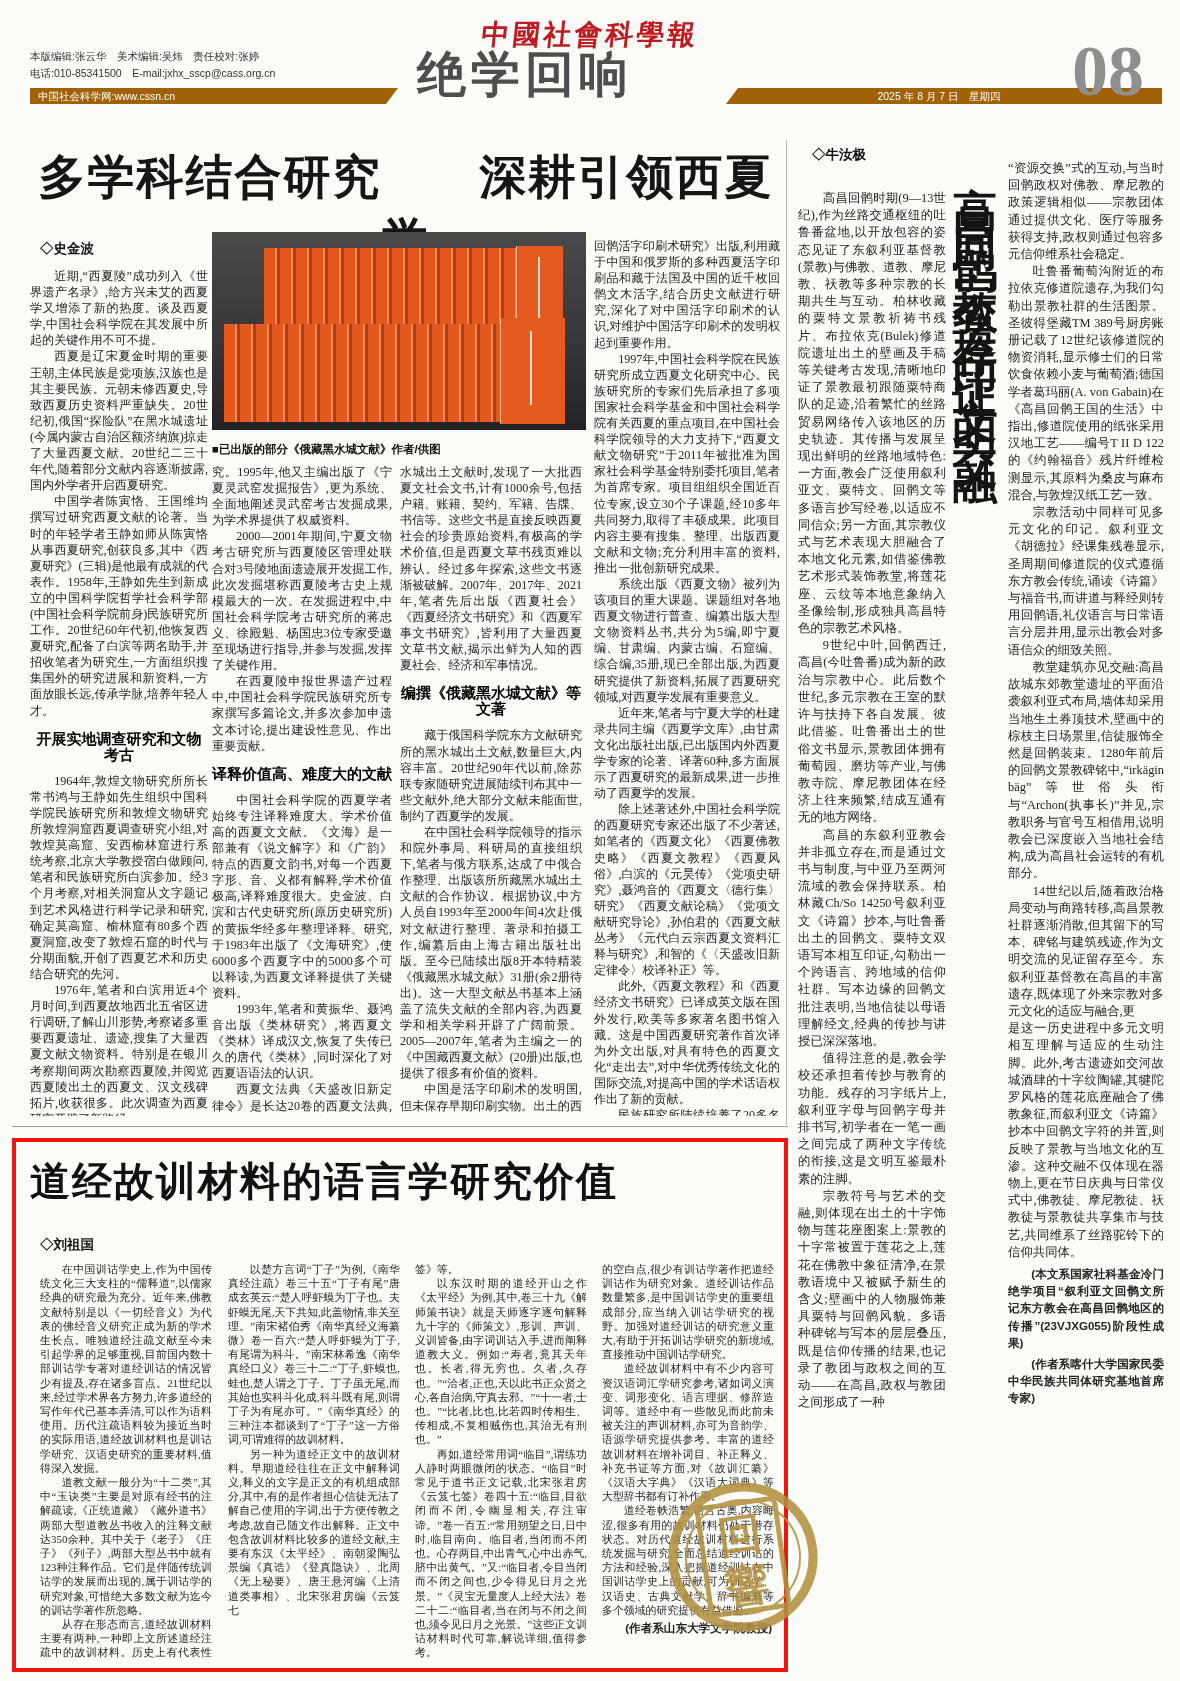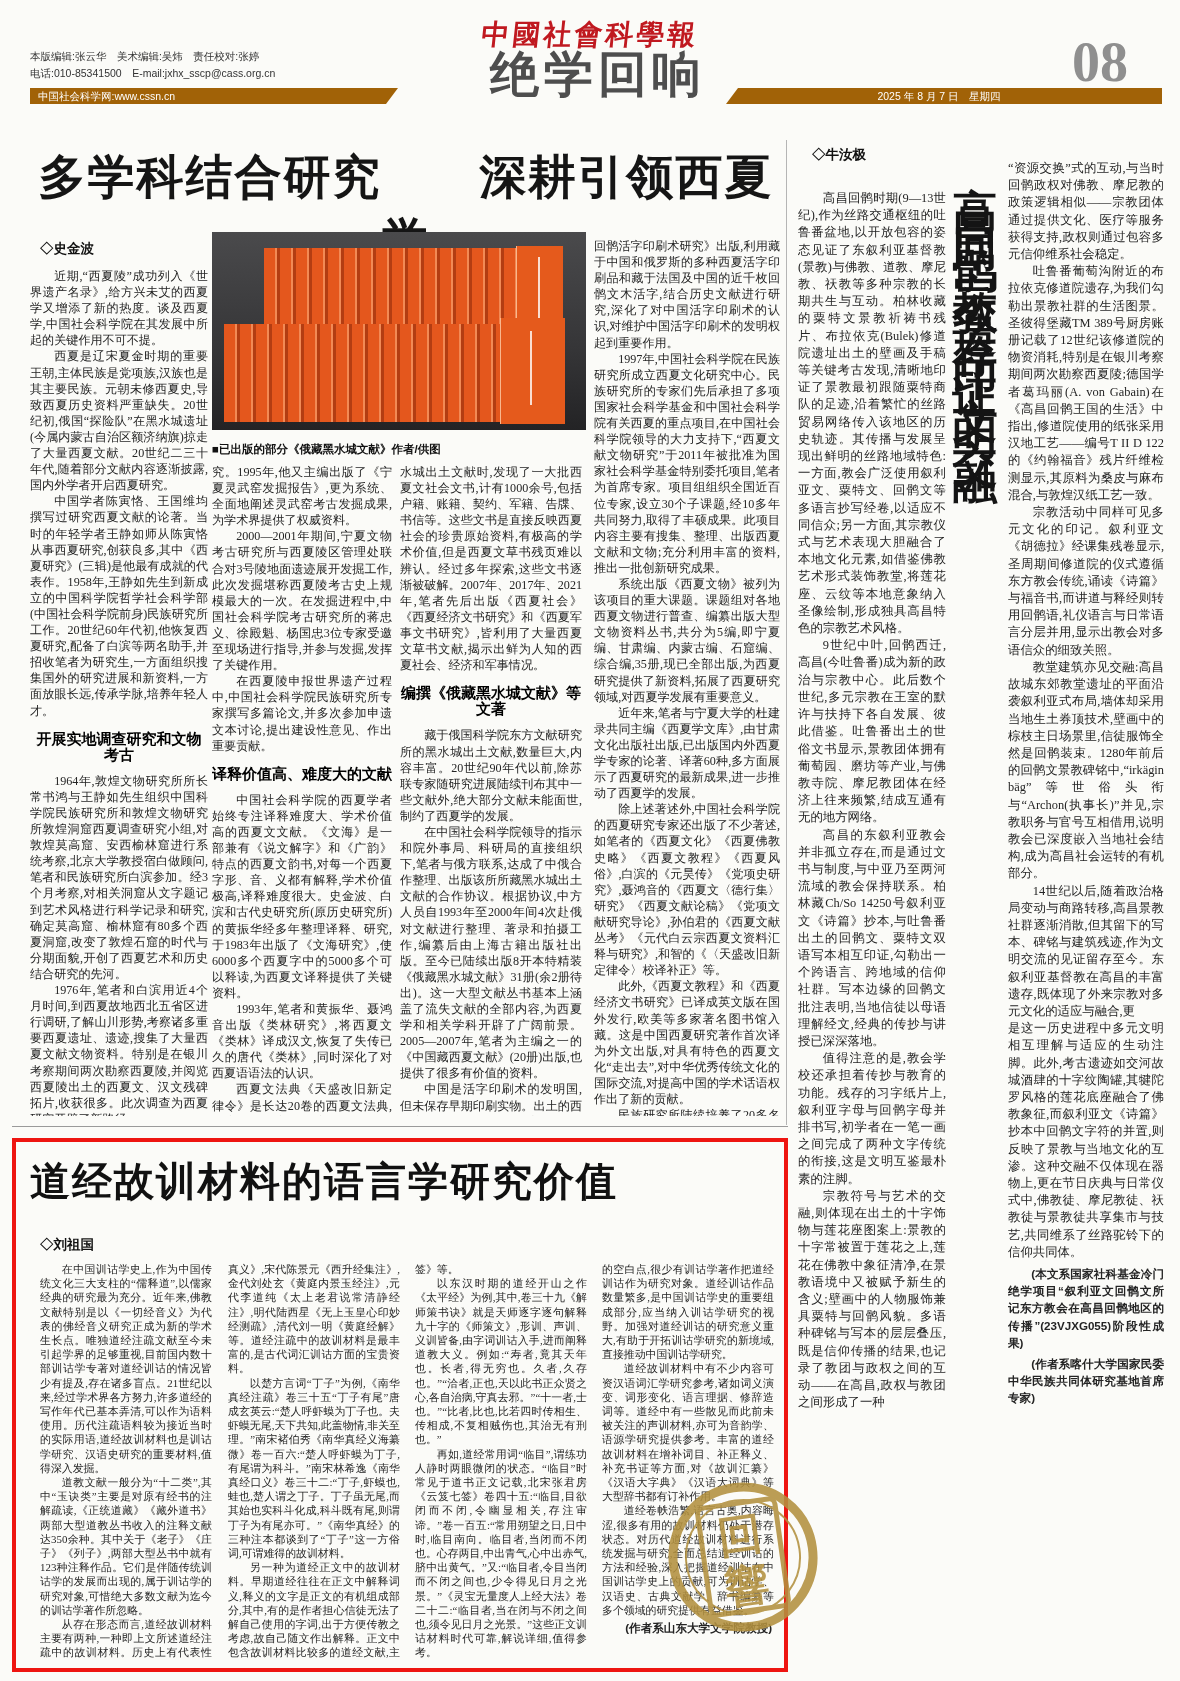--- a/index.html
+++ b/index.html
@@ -11,24 +11,24 @@
            font-family:"Liberation Sans",sans-serif;}
   .redbar{height:16px;background:#a16207;color:#fff;font-size:10.5px;
           font-family:"Liberation Sans",sans-serif;line-height:16px;}
   .redbar-l{left:30px;top:88px;width:360px;padding-left:8px;
             clip-path:polygon(0 0,100% 0,calc(100% - 12px) 100%,0 100%);}
   .redbar-r{left:726px;top:88px;width:426px;text-align:center;padding-right:10px;
             clip-path:polygon(12px 0,100% 0,100% 100%,0 100%);}
   .paper-name{left:440px;top:16px;width:300px;text-align:center;font-size:28px;
               font-weight:bold;color:#c01920;transform:skewX(-6deg);
               letter-spacing:3px;font-family:"DejaVu Serif",serif;}
-  .section-name{left:428px;top:42px;width:340px;text-align:center;font-size:49px;
+  .section-name{left:417px;top:42px;width:340px;text-align:left;font-size:49px;
                 font-weight:900;color:#4e4e4e;letter-spacing:5px;
                 font-family:"Liberation Sans",sans-serif;}
-  .page-num{left:1072px;top:30px;font-size:56px;font-weight:bold;color:#8f8f8f;
+  .page-num{left:1072px;top:30px;font-size:72px;font-weight:bold;color:#8f8f8f;
             font-family:"Liberation Serif",serif;}
   
   .hline{position:absolute;height:1px;background:#9a9a9a;}
   .vline{position:absolute;width:1px;background:#b5b5b5;}
   
   .a1-headline{left:30px;top:146px;width:752px;text-align:center;font-size:47px;
                font-weight:900;color:#151515;letter-spacing:2px;
                font-family:"Liberation Sans",sans-serif;}
   .byline{font-size:13.5px;font-weight:bold;color:#111;
           font-family:"Liberation Sans",sans-serif;}
@@ -143,39 +143,38 @@
 <div class="abs vtitle">高昌回鹘宗教遗存印证文明交融</div>
 <div class="col" style="left:798px;top:190px;width:148px;height:1468px;font-size:12.4px;line-height:17.2px;">
     <p class="para">高昌回鹘时期(9—13世纪),作为丝路交通枢纽的吐鲁番盆地,以开放包容的姿态见证了东叙利亚基督教(景教)与佛教、道教、摩尼教、祆教等多种宗教的长期共生与互动。柏林收藏的粟特文景教祈祷书残片、布拉依克(Bulek)修道院遗址出土的壁画及手稿等关键考古发现,清晰地印证了景教最初跟随粟特商队的足迹,沿着繁忙的丝路贸易网络传入该地区的历史轨迹。其传播与发展呈现出鲜明的丝路地域特色:一方面,教会广泛使用叙利亚文、粟特文、回鹘文等多语言抄写经卷,以适应不同信众;另一方面,其宗教仪式与艺术表现大胆融合了本地文化元素,如借鉴佛教艺术形式装饰教堂,将莲花座、云纹等本地意象纳入圣像绘制,形成独具高昌特色的宗教艺术风格。</p>
     <p class="para">9世纪中叶,回鹘西迁,高昌(今吐鲁番)成为新的政治与宗教中心。此后数个世纪,多元宗教在王室的默许与扶持下各自发展、彼此借鉴。吐鲁番出土的世俗文书显示,景教团体拥有葡萄园、磨坊等产业,与佛教寺院、摩尼教团体在经济上往来频繁,结成互通有无的地方网络。</p>
     <p class="para">高昌的东叙利亚教会并非孤立存在,而是通过文书与制度,与中亚乃至两河流域的教会保持联系。柏林藏Ch/So 14250号叙利亚文《诗篇》抄本,与吐鲁番出土的回鹘文、粟特文双语写本相互印证,勾勒出一个跨语言、跨地域的信仰社群。写本边缘的回鹘文批注表明,当地信徒以母语理解经文,经典的传抄与讲授已深深落地。</p>
     <p class="para">值得注意的是,教会学校还承担着传抄与教育的功能。残存的习字纸片上,叙利亚字母与回鹘字母并排书写,初学者在一笔一画之间完成了两种文字传统的衔接,这是文明互鉴最朴素的注脚。</p>
     <p class="para">宗教符号与艺术的交融,则体现在出土的十字饰物与莲花座图案上:景教的十字常被置于莲花之上,莲花在佛教中象征清净,在景教语境中又被赋予新生的含义;壁画中的人物服饰兼具粟特与回鹘风貌。多语种碑铭与写本的层层叠压,既是信仰传播的结果,也记录了教团与政权之间的互动——在高昌,政权与教团之间形成了一种</p>
   </div>
 <div class="col" style="left:1008px;top:160px;width:156px;height:1500px;font-size:12.4px;line-height:17.2px;">
     <p class="para cont">“资源交换”式的互动,与当时回鹘政权对佛教、摩尼教的政策逻辑相似——宗教团体通过提供文化、医疗等服务获得支持,政权则通过包容多元信仰维系社会稳定。</p>
-    <p class="para">吐鲁番葡萄沟附近的布拉依克修道院遗存,为我们勾勒出景教社群的生活图景。圣彼得堡藏TM 389号厨房账册记载了12世纪该修道院的物资消耗,特别是在银川考察期间两次勘察西夏陵;德国学者葛玛丽(A. von Gabain)在《高昌回鹘王国的生活》中指出,修道院使用的纸张采用汉地工艺——编号T II D 122的《约翰福音》残片纤维检测显示,其原料为桑皮与麻布混合,与敦煌汉纸工艺一致。</p>
+    <p class="para">吐鲁番葡萄沟附近的布拉依克修道院遗存,为我们勾勒出景教社群的生活图景。圣彼得堡藏TM 389号厨房账册记载了12世纪该修道院的物资消耗,显示修士们的日常饮食依赖小麦与葡萄酒;德国学者葛玛丽(A. von Gabain)在《高昌回鹘王国的生活》中指出,修道院使用的纸张采用汉地工艺——编号T II D 122的《约翰福音》残片纤维检测显示,其原料为桑皮与麻布混合,与敦煌汉纸工艺一致。</p>
     <p class="para">宗教活动中同样可见多元文化的印记。叙利亚文《胡德拉》经课集残卷显示,圣周期间修道院的仪式遵循东方教会传统,诵读《诗篇》与福音书,而讲道与释经则转用回鹘语,礼仪语言与日常语言分层并用,显示出教会对多语信众的细致关照。</p>
     <p class="para">教堂建筑亦见交融:高昌故城东郊教堂遗址的平面沿袭叙利亚式布局,墙体却采用当地生土券顶技术,壁画中的棕枝主日场景里,信徒服饰全然是回鹘装束。1280年前后的回鹘文景教碑铭中,“irkägin bäg”等世俗头衔与“Archon(执事长)”并见,宗教职务与官号互相借用,说明教会已深度嵌入当地社会结构,成为高昌社会运转的有机部分。</p>
     <p class="para">14世纪以后,随着政治格局变动与商路转移,高昌景教社群逐渐消散,但其留下的写本、碑铭与建筑残迹,作为文明交流的见证留存至今。东叙利亚基督教在高昌的丰富遗存,既体现了外来宗教对多元文化的适应与融合,更</p>
     <p class="para cont">是这一历史进程中多元文明相互理解与适应的生动注脚。此外,考古遗迹如交河故城酒肆的十字纹陶罐,其犍陀罗风格的莲花底座融合了佛教象征,而叙利亚文《诗篇》抄本中回鹘文字符的并置,则反映了景教与当地文化的互渗。这种交融不仅体现在器物上,更在节日庆典与日常仪式中,佛教徒、摩尼教徒、祆教徒与景教徒共享集市与技艺,共同维系了丝路驼铃下的信仰共同体。</p>
     <p class="note">(本文系国家社科基金冷门绝学项目“叙利亚文回鹘文所记东方教会在高昌回鹘地区的传播”(23VJXG055)阶段性成果)</p>
     <p class="note">(作者系喀什大学国家民委中华民族共同体研究基地首席专家)</p>
   </div>
 
 <div class="abs a3-box"></div>
 <div class="abs a3-headline">道经故训材料的语言学研究价值</div>
 <div class="abs byline a3-byline">◇刘祖国</div>
 <div class="col a3col" style="left:40px;top:1262px;width:172px;height:396px;">
     <p class="para">在中国训诂学史上,作为中国传统文化三大支柱的“儒释道”,以儒家经典的研究最为充分。近年来,佛教文献特别是以《一切经音义》为代表的佛经音义研究正成为新的学术生长点。唯独道经注疏文献至今未引起学界的足够重视,目前国内数十部训诂学专著对道经训诂的情况皆少有提及,存在诸多盲点。21世纪以来,经过学术界各方努力,许多道经的写作年代已基本弄清,可以作为语料使用。历代注疏语料较为接近当时的实际用语,道经故训材料也是训诂学研究、汉语史研究的重要材料,值得深入发掘。</p>
     <p class="para">道教文献一般分为“十二类”,其中“玉诀类”主要是对原有经书的注解疏读,《正统道藏》《藏外道书》两部大型道教丛书收入的注释文献达350余种。其中关于《老子》《庄子》《列子》,两部大型丛书中就有123种注释作品。它们是伴随传统训诂学的发展而出现的,属于训诂学的研究对象,可惜绝大多数文献为迄今的训诂学著作所忽略。</p>
     <p class="para">从存在形态而言,道经故训材料主要有两种,一种即上文所述道经注疏中的故训材料。历史上有代表性的道经注疏,例如唐代白履忠(梁丘子)《黄庭内景玉经注》,五代杜光庭《太上老君说常清静经</p>
   </div>
 <div class="col a3col" style="left:228px;top:1262px;width:172px;height:396px;">
-    <p class="para cont">真义》,宋代陈景元《西升经集注》,金代刘处玄《黄庭内景玉经注》,元代李道纯《太上老君说常清静经注》,明代陆西星《无上玉皇心印妙经测疏》,清代刘一明《黄庭经解》等。道经注疏中的故训材料是最丰富的,是古代词汇训诂方面的宝贵资料。</p>
     <p class="para">以楚方言词“丁子”为例,《南华真经注疏》卷三十五“丁子有尾”唐成玄英云:“楚人呼虾蟆为丁子也。夫虾蟆无尾,天下共知,此盖物情,非关至理。”南宋褚伯秀《南华真经义海纂微》卷一百六:“楚人呼虾蟆为丁子,有尾谓为科斗。”南宋林希逸《南华真经口义》卷三十二:“丁子,虾蟆也,蛙也,楚人谓之丁子。丁子虽无尾,而其始也实科斗化成,科斗既有尾,则谓丁子为有尾亦可。”《南华真经》的三种注本都谈到了“丁子”这一方俗词,可谓难得的故训材料。</p>
     <p class="para">另一种为道经正文中的故训材料。早期道经往往在正文中解释词义,释义的文字是正文的有机组成部分,其中,有的是作者担心信徒无法了解自己使用的字词,出于方便传教之考虑,故自己随文作出解释。正文中包含故训材料比较多的道经文献,主要有东汉《太平经》、南朝梁陶弘景编《真诰》《登真隐诀》、北周《无上秘要》、唐王悬河编《上清道类事相》、北宋张君房编《云笈七</p>
   </div>
 <div class="col a3col" style="left:415px;top:1262px;width:172px;height:396px;">
     <p class="para cont">签》等。</p>
     <p class="para">以东汉时期的道经开山之作《太平经》为例,其中,卷三十九《解师策书诀》就是天师逐字逐句解释九十字的《师策文》,形训、声训、义训皆备,由字词训诂入手,进而阐释道教大义。例如:“寿者,竟其天年也。长者,得无穷也。久者,久存也。”“洽者,正也,天以此书正众贤之心,各自治病,守真去邪。”“十一者,士也。”“比者,比也,比若四时传相生、传相成,不复相贼伤也,其治无有刑也。”</p>
     <p class="para">再如,道经常用词“临目”,谓练功人静时两眼微闭的状态。“临目”时常见于道书正文记载,北宋张君房《云笈七签》卷四十五:“临目,目欲闭而不闭,令幽显相关,存注审谛。”卷一百五:“常用朔望之日,日中时,临目南向。临目者,当闭而不闭也。心存两目,中出青气,心中出赤气,脐中出黄气。”又:“临目者,令目当闭而不闭之间也,少令得见日月之光景。”《灵宝无量度人上经大法》卷二十二:“临目者,当在闭与不闭之间也,须令见日月之光景。”这些正文训诂材料时代可靠,解说详细,值得参考。</p>
   </div>
 <div class="col a3col" style="left:602px;top:1262px;width:172px;height:396px;">
     <p class="para cont">的空白点,很少有训诂学著作把道经训诂作为研究对象。道经训诂作品数量繁多,是中国训诂学史的重要组成部分,应当纳入训诂学研究的视野。加强对道经训诂的研究意义重大,有助于开拓训诂学研究的新境域,直接推动中国训诂学研究。</p>

